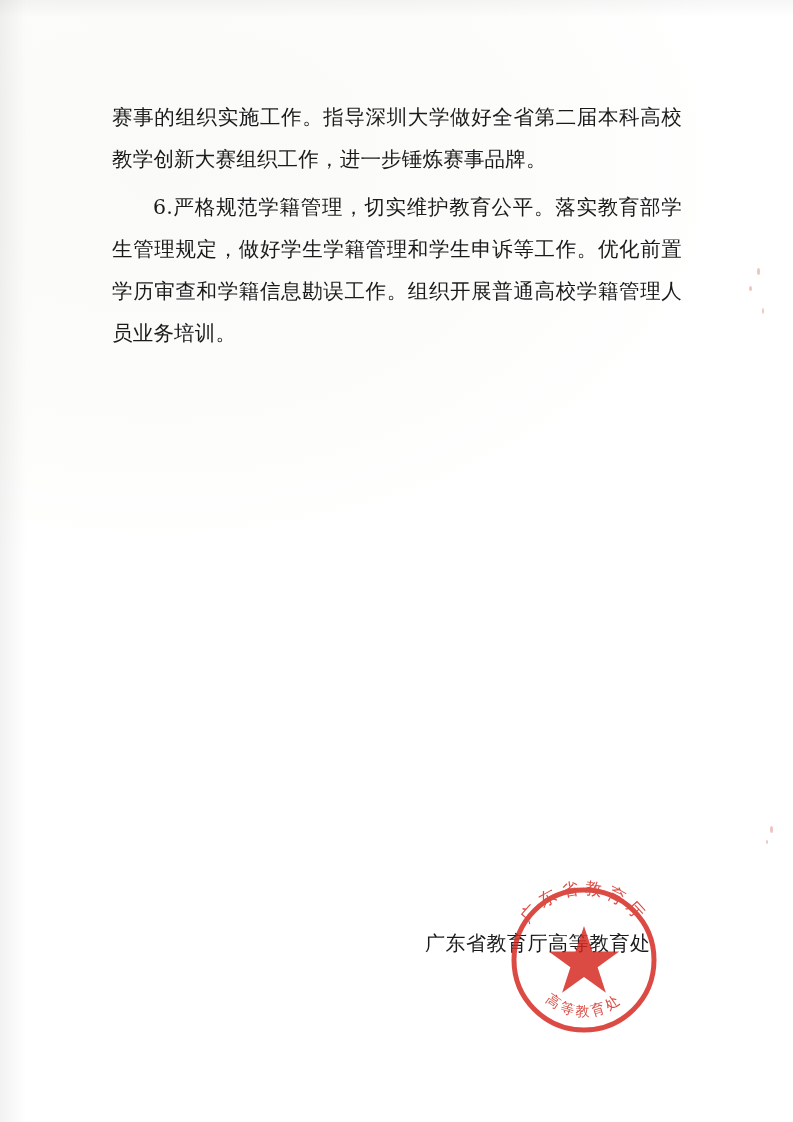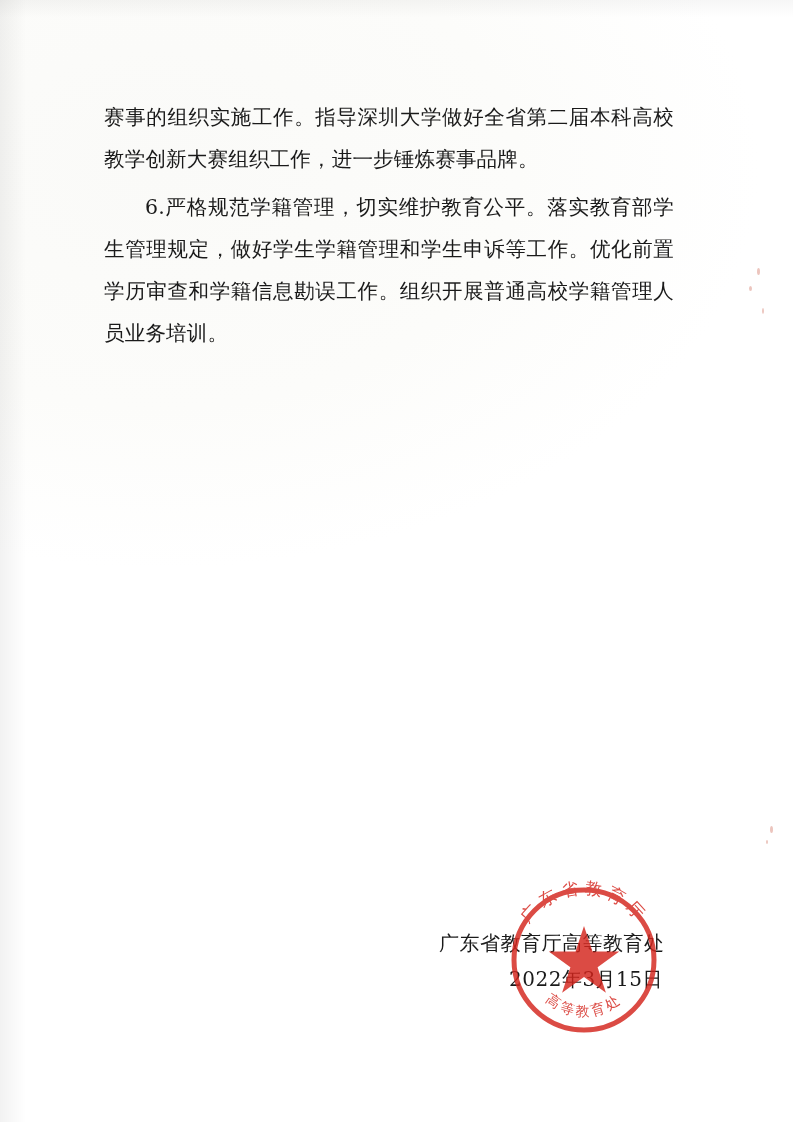--- a/index.html
+++ b/index.html
@@ -31,21 +31,21 @@
   }
   .edge-shade-top {
     position: absolute;
     left: 0; right: 0; top: 0; height: 18px;
     background: linear-gradient(to bottom, rgba(0,0,0,0.035), rgba(0,0,0,0));
     pointer-events: none;
   }
 
   .doc-body {
     position: absolute;
-    left: 104px;
+    left: 112px;
     top: 96px;
     width: 570px;
   }
 
   p.para {
     margin: 0 0 6px 0;
     font-size: 20.5px;
     line-height: 42px;
     color: #1a1a1a;
     text-align: justify;
@@ -53,21 +53,21 @@
     letter-spacing: 0.2px;
     font-family: "DejaVu Serif", "Liberation Serif", serif;
   }
   p.indent {
     text-indent: 41px;
   }
 
   
   .signature-block {
     position: absolute;
-    right: 94px;
+    right: 108px;
     top: 925px;
     width: 260px;
     text-align: left;
   }
   .sig-line {
     font-size: 20px;
     line-height: 36px;
     color: #1a1a1a;
     letter-spacing: 0.5px;
     white-space: nowrap;
@@ -112,21 +112,20 @@
 <div class="speck s4"></div>
 <div class="speck s5"></div>
 
 <div class="doc-body">
   <p class="para">赛事的组织实施工作。指导深圳大学做好全省第二届本科高校教学创新大赛组织工作，进一步锤炼赛事品牌。</p>
   <p class="para indent">6.严格规范学籍管理，切实维护教育公平。落实教育部学生管理规定，做好学生学籍管理和学生申诉等工作。优化前置学历审查和学籍信息勘误工作。组织开展普通高校学籍管理人员业务培训。</p>
 </div>
 
 <div class="signature-block">
   <div class="sig-line">广东省教育厅高等教育处</div>
-  <div class="sig-line sig-date">2022年3月15日</div>
 </div>
 
 <div class="seal">
   <svg width="184" height="184" viewBox="0 0 184 184" xmlns="http://www.w3.org/2000/svg">
     <defs>
       <path id="sealTopArc" d="M 26,92 A 66,66 0 0 1 158,92"></path>
       <path id="sealBottomArc" d="M 36,92 A 56,56 0 0 0 148,92"></path>
     </defs>
     <g opacity="0.82">
       <circle cx="92" cy="92" r="70" fill="none" stroke="#d4241c" stroke-width="5"></circle>

